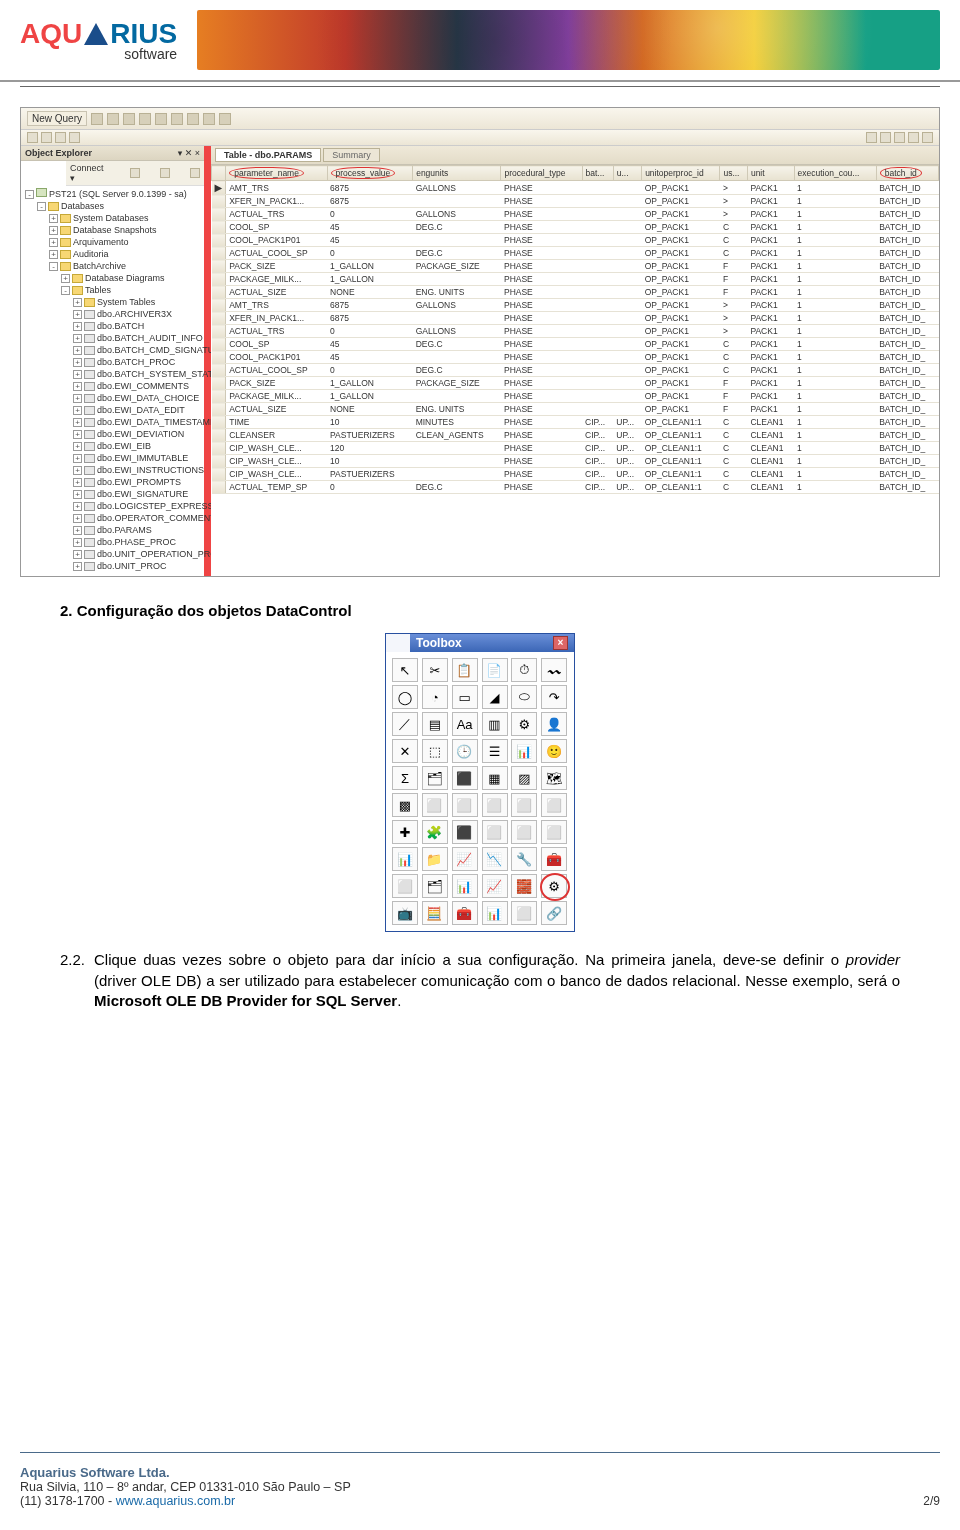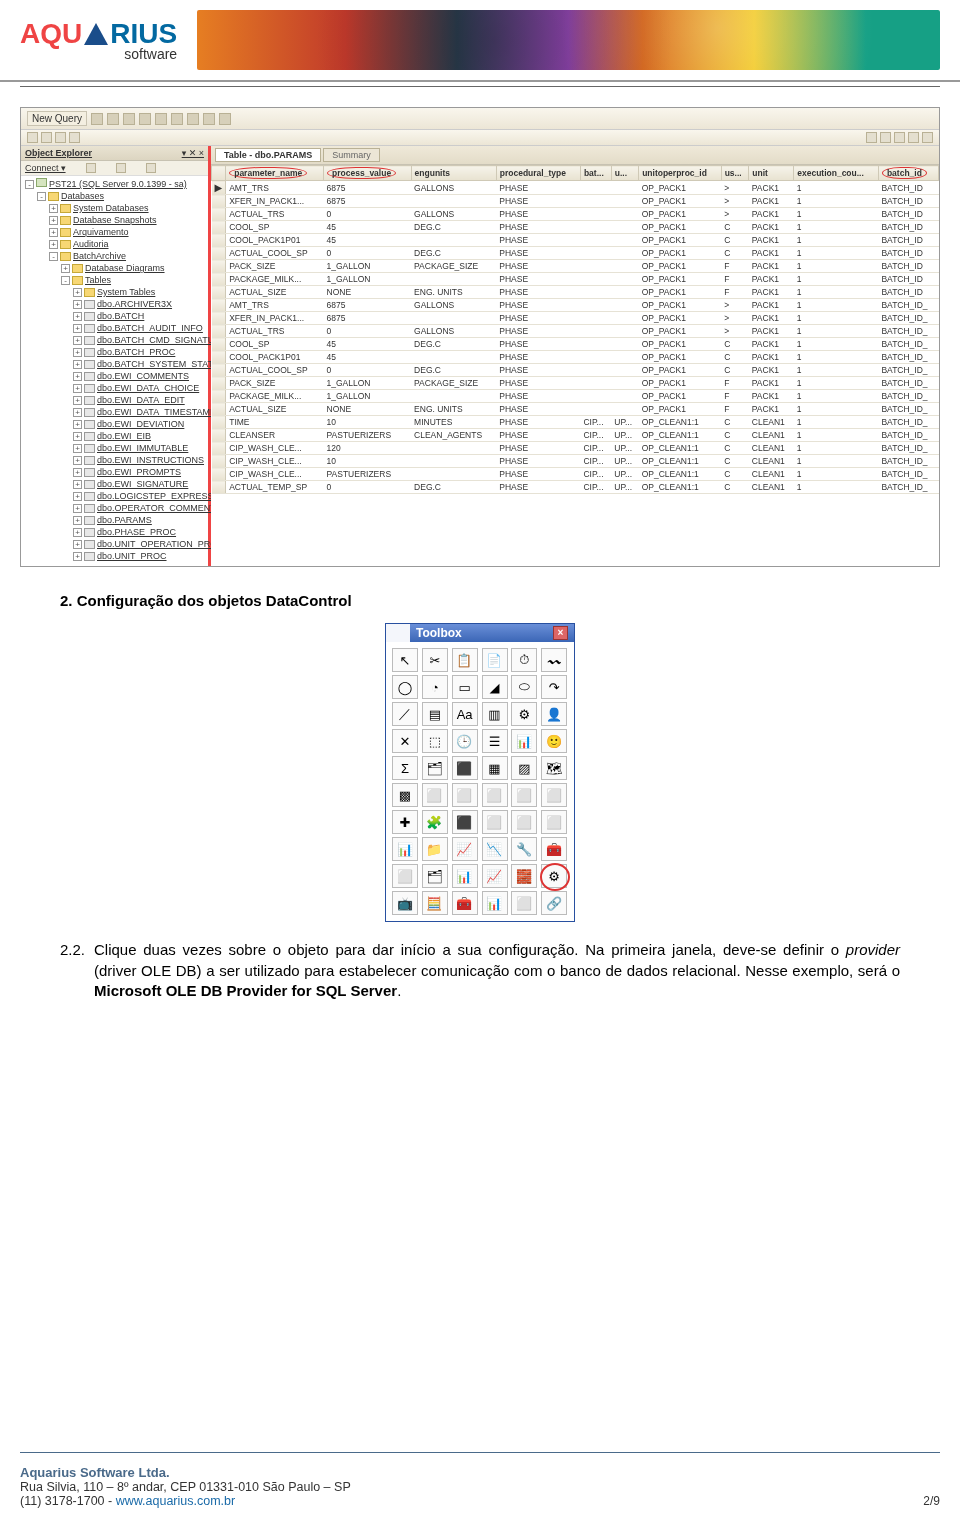--- a/index.html
+++ b/index.html
@@ -14,35 +14,35 @@
   .hr { border: none; border-top: 1px solid #666; margin: 4px 20px 0; }
   
   
   .ssms { margin: 20px 20px 10px 20px; border: 1px solid #999; background: #f5f3eb; font-size: 9px; color: #333; }
   .ssms .toolbar { background: linear-gradient(#f9f6ed,#ece6d6); padding: 3px 6px; border-bottom:1px solid #ccc; display:flex; gap:4px; align-items:center; }
   .ssms .toolbar .btn { padding:1px 4px; border:1px solid #c9c3b1; background:#f4efe1; font-size:10px; }
   .ssms .toolbar .ico { width:12px; height:12px; background:#d7d0ba; border:1px solid #b9b195; }
   .ssms .toolbar2 { background:linear-gradient(#f9f6ed,#ece6d6); padding:2px 6px; border-bottom:1px solid #ccc; display:flex; gap:3px; }
   .ssms .toolbar2 .ico { width:11px; height:11px; background:#e4dfcf; border:1px solid #b9b195; }
   .ssms .body { display:flex; }
-  .ssms .explorer { width:190px; border-right:3px solid #ef4444; background:#fff;text-decoration:underline; }
+  .ssms .explorer { width:190px; border-right:7px solid #ef4444; background:#fff; }
   .ssms .explorer .hdr { background:linear-gradient(#e9e3d2,#dcd5c1); padding:2px 4px; border-bottom:1px solid #c7c2b2; display:flex; justify-content:space-between; }
-  .ssms .explorer .hdr2 { background:#f3f0e5; padding:2px 4px; border-bottom:1px solid #ddd; display:flex; gap:20px; align-items:center; }
+  .ssms .explorer .hdr2 { background:#f3f0e5; padding:2px 4px; border-bottom:1px solid #ddd; display:flex; gap:20px; align-items:center;margin-left:45px; }
   .ssms .tree { padding:2px 0 4px 4px; line-height:12px; }
   .ssms .tree .node { white-space:nowrap; }
   .ssms .tree .exp { display:inline-block; width:9px; height:9px; border:1px solid #999; text-align:center; line-height:7px; font-size:8px; margin-right:2px; color:#555; }
   .ssms .tree .fld { display:inline-block; width:11px; height:9px; background:#f7d774; border:1px solid #c6a837; margin-right:2px; vertical-align:middle; }
   .ssms .tree .tbl { display:inline-block; width:11px; height:9px; background:#e8e8e8; border:1px solid #999; margin-right:2px; vertical-align:middle; }
   .ssms .tree .srv { display:inline-block; width:11px; height:9px; background:#d6e5c0; border:1px solid #8aa86b; margin-right:2px; }
   .ssms .main { flex:1; background:#fff; overflow:hidden; }
   .ssms .tabbar { background:linear-gradient(#efe9d9,#e3dcc8); padding:2px 4px; border-bottom:1px solid #c7c2b2; display:flex; gap:2px; }
   .ssms .tabbar .tab { padding:1px 8px; border:1px solid #b9b195; background:#fff; font-weight:bold; }
   .ssms .tabbar .tab.inact { background:#ece6d6; font-weight:normal; color:#666; }
   .ssms table { border-collapse:collapse; width:100%; font-size:8.5px; }
-  .ssms th { background:linear-gradient(#f6f3ea,#e8e2d0); border:1px solid #cfc9b6; padding:1px 3px; font-weight:bold; text-align:left; white-space:nowrap; }
+  .ssms th { background:linear-gradient(#f6f3ea,#e8e2d0); border:1px solid #cfc9b6; padding:1px 3px; font-weight:normal; text-align:left; white-space:nowrap; }
   .ssms td { border-bottom:1px solid #e6e2d5; padding:1px 3px; white-space:nowrap; }
   .ssms .rowhdr { width:14px; background:linear-gradient(#f6f3ea,#e8e2d0); border-right:1px solid #cfc9b6; }
   .ssms .circle-red { border:1.5px solid #d33; border-radius:50%/60%; padding:0 4px; display:inline-block; }
   .ssms .arrow { color:#333; font-size:10px; }
 
   
   .sec { padding: 14px 60px 0 60px; font-size: 15px; line-height: 1.35; }
   .sec h2 { font-size: 15px; font-weight:bold; margin-bottom:10px; }
   .sec .item { display:flex; margin-bottom:6px; text-align:justify; }
   .sec .num { width:34px; flex-shrink:0; }

